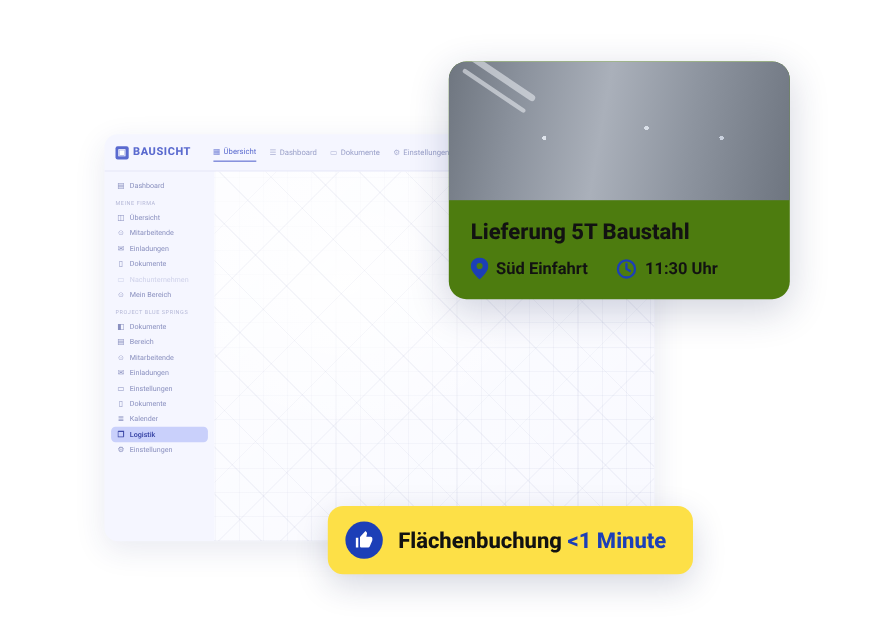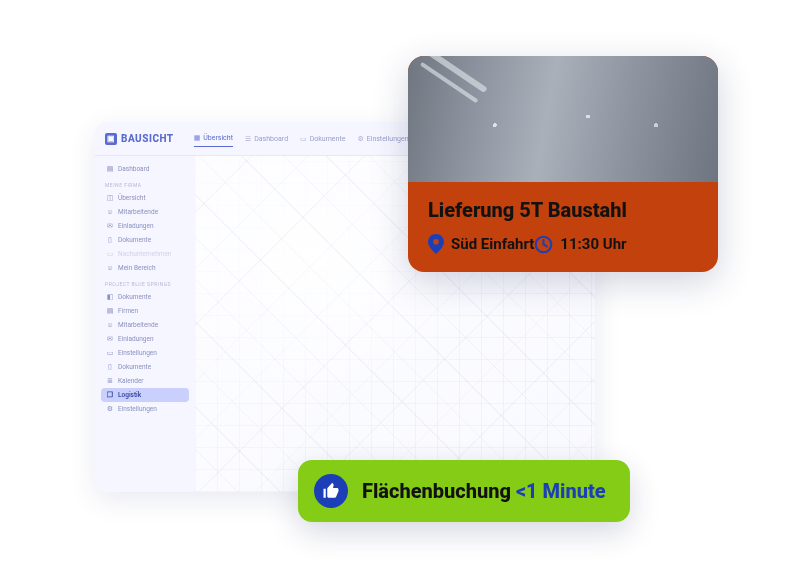--- a/index.html
+++ b/index.html
@@ -114,21 +114,21 @@
     inset: 0;
     background: radial-gradient(ellipse at 30% 30%, rgba(255,255,255,.9) 0%, rgba(255,255,255,0) 45%);
   }
 
   
   .delivery-card {
     position: absolute;
     left: 408px;
     top: 56px;
     width: 310px;
-    background: #c2410c;
+    background: #4d7c0f;
     border-radius: 16px;
     box-shadow: 0 10px 36px rgba(30,40,90,.20);
     overflow: hidden;
   }
   .delivery-image {
     height: 126px;
     width: 100%;
     background:
       radial-gradient(circle at 28% 55%, #d7dbe2 0 2px, transparent 2px 7px),
       radial-gradient(circle at 58% 48%, #cfd4dc 0 2px, transparent 2px 6px),
@@ -144,30 +144,30 @@
     box-shadow: 0 14px 0 -1px #e6e9ef;
     opacity:.6;
   }
   .delivery-body { padding: 16px 20px 18px 20px; }
   .delivery-title {
     font-size: 20px;
     font-weight: 800;
     color: #121212;
     margin-bottom: 12px;
   }
-  .delivery-meta { display: flex; align-items: center; }
+  .delivery-meta { display: flex; gap: 26px; align-items: center; }
   .meta { display: flex; align-items: center; gap: 7px; font-size: 15px; font-weight: 700; color: #121212; }
   .meta .micon svg { display:block; }
 
   
   .badge {
     position: absolute;
     left: 298px;
     top: 460px;
-    background: #84cc16;
+    background: #fde047;
     border-radius: 14px;
     box-shadow: 0 10px 30px rgba(30,40,90,.18);
     padding: 14px 24px 14px 16px;
     display: flex;
     align-items: center;
     gap: 14px;
   }
   .badge-icon {
     width: 34px; height: 34px;
     border-radius: 50%;
@@ -243,21 +243,21 @@
           <span>Mein Bereich</span>
         </div>
 
       <div class="section-title">PROJECT BLUE SPRINGS</div>
       <div class="item">
           <span class="sicon">◧</span>
           <span>Dokumente</span>
         </div>
       <div class="item">
           <span class="sicon">▤</span>
-          <span>Firmen</span>
+          <span>Bereich</span>
         </div>
       <div class="item">
           <span class="sicon">☺</span>
           <span>Mitarbeitende</span>
         </div>
       <div class="item">
           <span class="sicon">✉</span>
           <span>Einladungen</span>
         </div>
       <div class="item">

